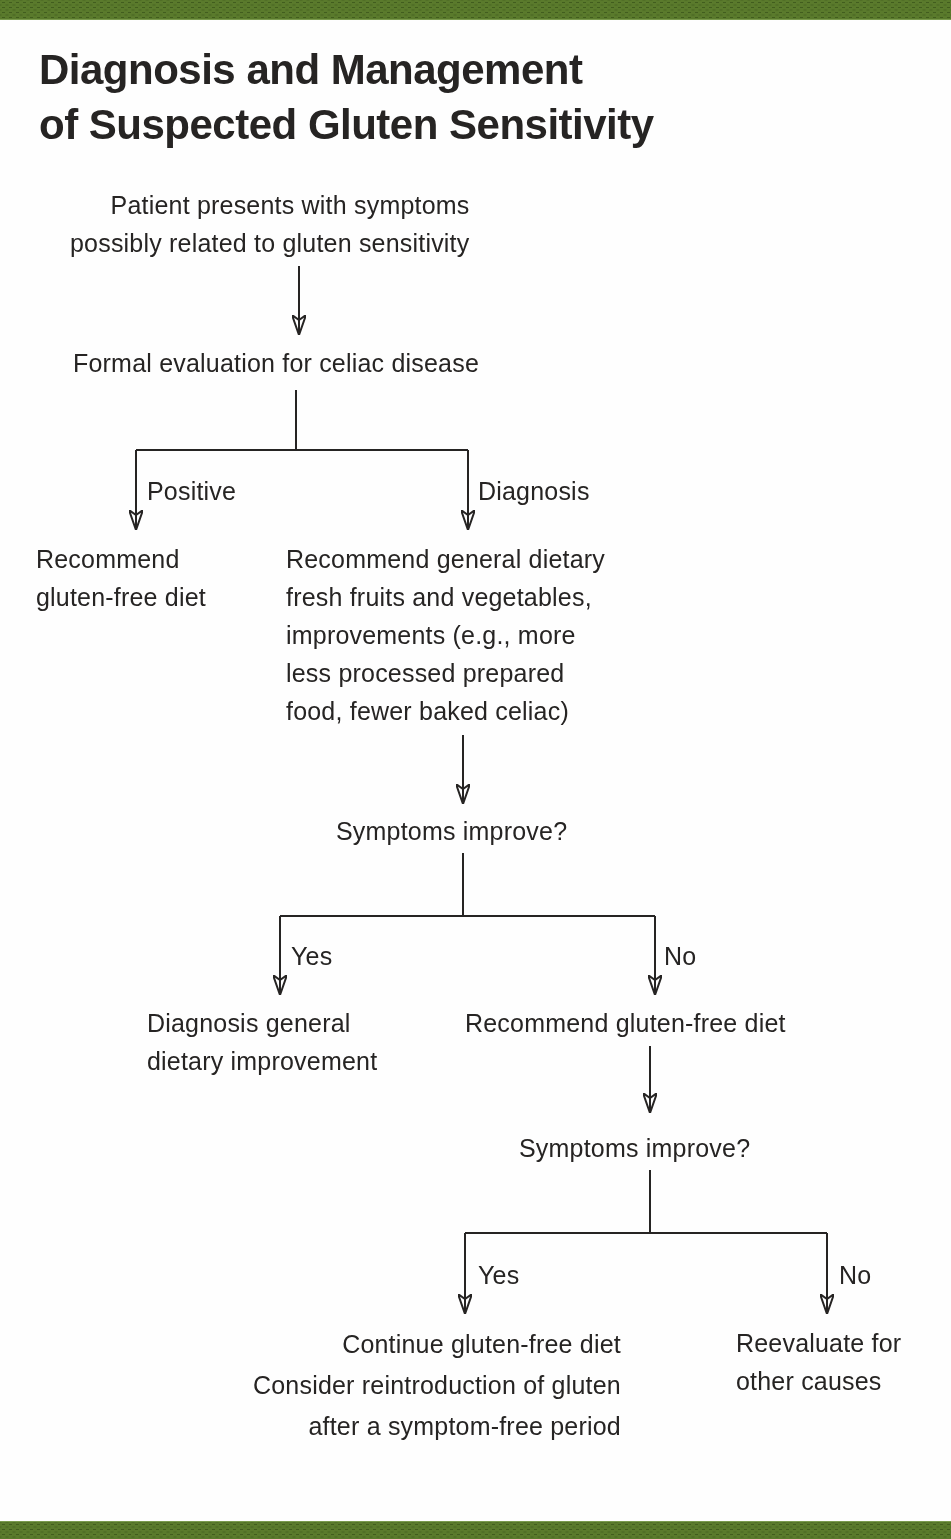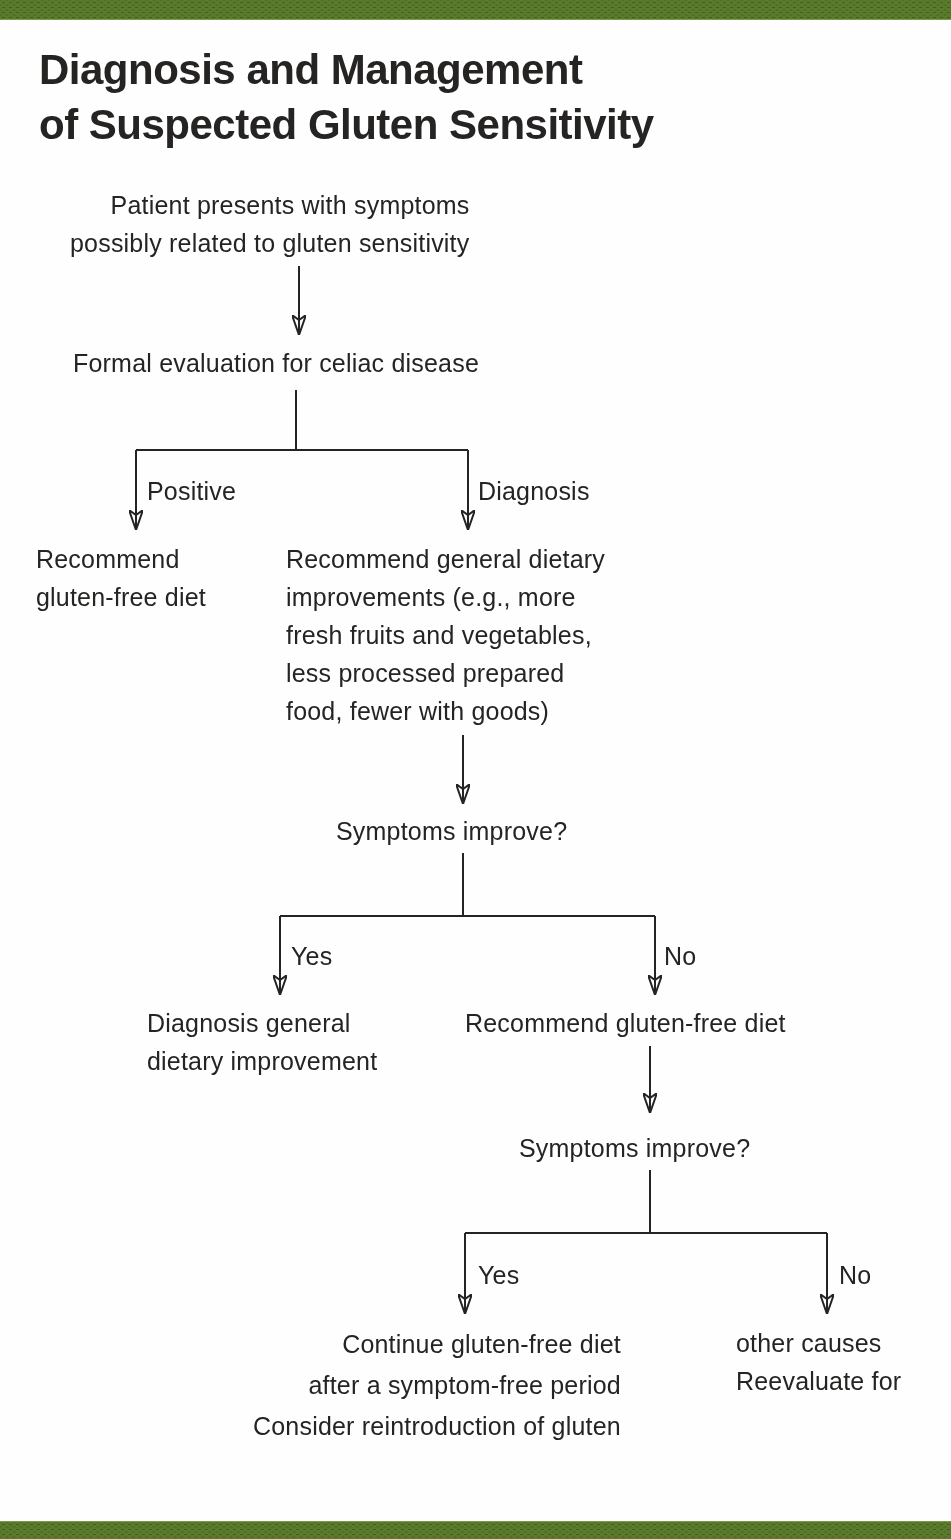--- a/index.html
+++ b/index.html
@@ -105,24 +105,24 @@
   <span class="line">Diagnosis</span>
 </div>
 
 <div class="node" style="left:36px; top:540px;">
   <span class="line">Recommend</span>
   <span class="line">gluten-free diet</span>
 </div>
 
 <div class="node" style="left:286px; top:540px;">
   <span class="line">Recommend general dietary</span>
+  <span class="line">fresh fruits and vegetables,</span>
   <span class="line">improvements (e.g., more</span>
-  <span class="line">fresh fruits and vegetables,</span>
   <span class="line">less processed prepared</span>
-  <span class="line">food, fewer with goods)</span>
+  <span class="line">food, fewer baked celiac)</span>
 </div>
 
 <div class="node" style="left:336px; top:812px;">
   <span class="line">Symptoms improve?</span>
 </div>
 
 <div class="node" style="left:291px; top:937px;">
   <span class="line">Yes</span>
 </div>
 <div class="node" style="left:664px; top:937px;">
@@ -144,22 +144,22 @@
 
 <div class="node" style="left:478px; top:1256px;">
   <span class="line">Yes</span>
 </div>
 <div class="node" style="left:839px; top:1256px;">
   <span class="line">No</span>
 </div>
 
 <div class="node outcome-list" style="left:253px; top:1324px;text-align:right;">
   <span class="line">Continue gluten-free diet</span>
+  <span class="line">Consider reintroduction of gluten</span>
   <span class="line indented">after a symptom-free period</span>
-  <span class="line">Consider reintroduction of gluten</span>
 </div>
 
 <div class="node" style="left:736px; top:1324px;">
+  <span class="line">Reevaluate for</span>
   <span class="line">other causes</span>
-  <span class="line">Reevaluate for</span>
 </div>
 
 <div class="accent-bar bottom"></div>
 
 </body></html>

